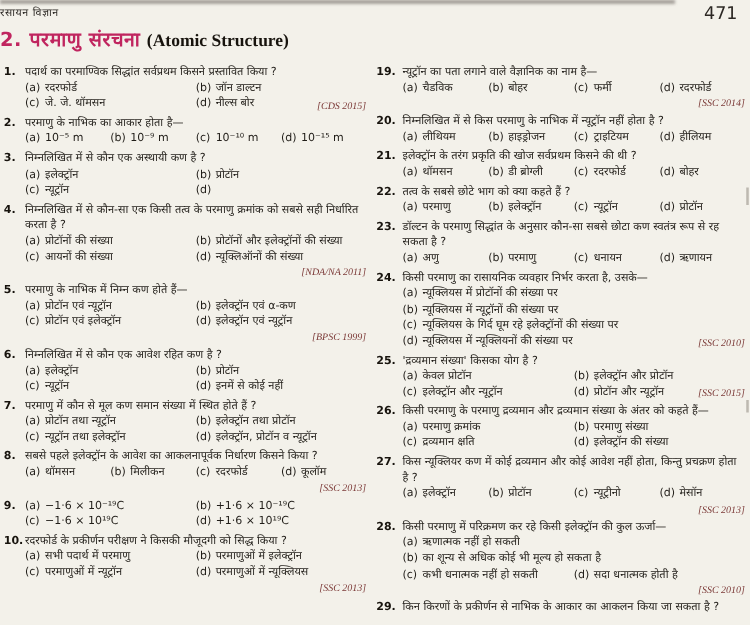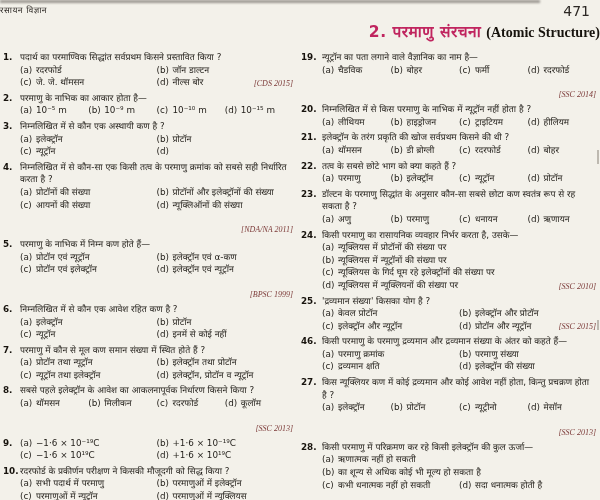--- a/index.html
+++ b/index.html
@@ -6,37 +6,37 @@
   body{
     width:600px;height:500px;overflow:hidden;position:relative;
     background:#f3f1ea;color:#201d18;
     font-family:"DejaVu Sans",sans-serif;
   }
   .scan-smudge{position:absolute;top:0;left:0;width:540px;height:3px;
     background:rgba(70,64,58,.5);filter:blur(1.3px)}
   .header{position:relative;height:13px;padding-top:4px}
   .subject{display:block;text-align:left;font-size:8.5px;color:#2c2824;letter-spacing:.5px}
   .pageno{position:absolute;right:10px;top:3px;font-size:14px;color:#2c2824}
-  .title{text-align:right;margin:6px 0 7px;line-height:18px}
+  .title{text-align:left;margin:6px 0 7px;line-height:18px}
   .title .hi{font-size:15.5px;font-weight:bold;color:#c0255f;letter-spacing:.5px}
   .title .en{font-size:14px;font-weight:bold;color:#17130d;font-family:"Liberation Serif",serif}
   .cols{display:flex;gap:8px;padding:2px 4px 0 3px}
   .col{flex:1;min-width:0}
   .col.left{max-width:290px}
   .q{display:flex;margin-bottom:3px}
   .qnum{flex:0 0 17px;font-weight:bold;font-size:8.8px;line-height:12.6px;color:#17130d}
   .col.right .qnum{flex-basis:21px}
   .qbody{flex:1;min-width:0}
   .qtext{font-size:8.8px;line-height:12.6px}
   .opts{display:flex;flex-wrap:wrap}
   .opt{display:flex;font-size:8.8px;line-height:12.6px;box-sizing:border-box;padding-right:3px}
   .olab{flex:0 0 16px}
   .otext{flex:1;min-width:0}
   .w-q{width:25%}.w-h{width:50%}.w-f{width:100%}
-  .src{font-size:8px;font-style:italic;color:#7c3a38;text-align:right;line-height:10px;margin-top:14px;font-family:"Liberation Serif",serif}
+  .src{font-size:8px;font-style:italic;color:#7c3a38;text-align:right;line-height:10px;margin-top:1px;font-family:"Liberation Serif",serif}
   .src.inline{margin-top:-11px;line-height:11px}
   .edge-mark{position:absolute;right:1px;width:2px;background:rgba(90,80,70,.35)}
 </style>
 </head>
 <body>
 
 <div class="scan-smudge"></div>
 
 <div class="header">
   <span class="subject">रसायन विज्ञान</span>
@@ -460,21 +460,21 @@
             </span>
             <span class="opt w-h">
               <span class="olab">(d)</span>
               <span class="otext">प्रोटॉन और न्यूट्रॉन</span>
             </span>
           </div>
           <div class="src inline">[SSC 2015]</div>
         </div>
       </div>
       <div class="q">
-        <span class="qnum">46.</span>
+        <span class="qnum">26.</span>
         <div class="qbody">
           <div class="qtext">किसी परमाणु के परमाणु द्रव्यमान और द्रव्यमान संख्या के अंतर को कहते हैं—</div>
           <div class="opts">
             <span class="opt w-h">
               <span class="olab">(a)</span>
               <span class="otext">परमाणु क्रमांक</span>
             </span>
             <span class="opt w-h">
               <span class="olab">(b)</span>
               <span class="otext">परमाणु संख्या</span>

